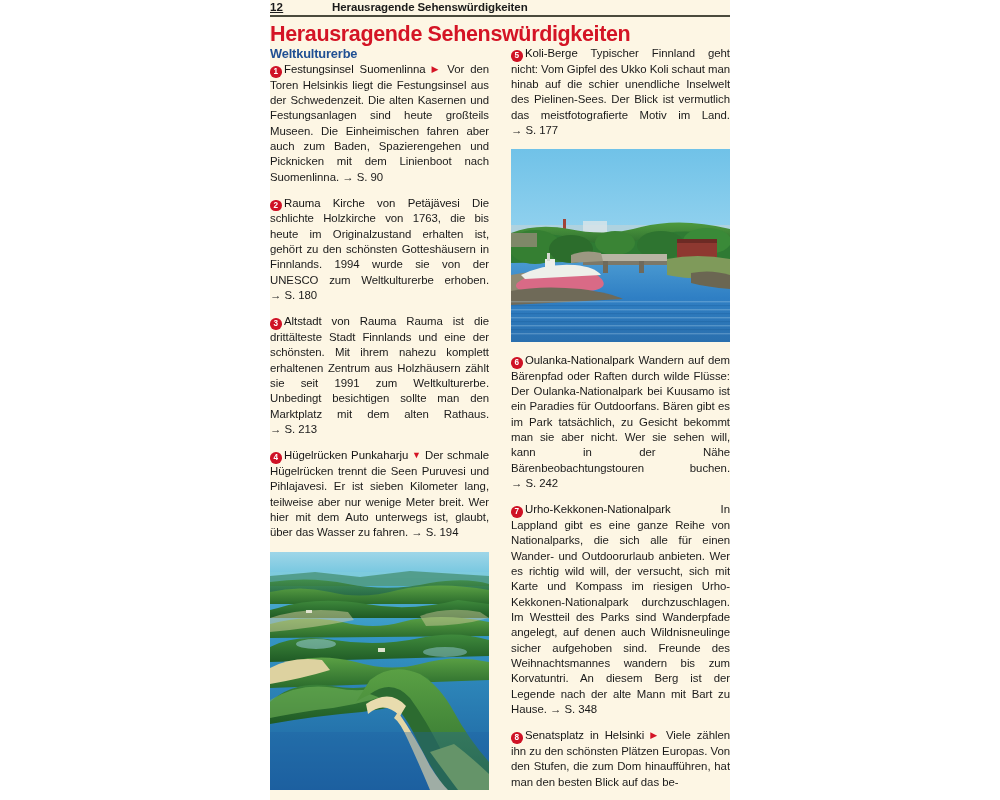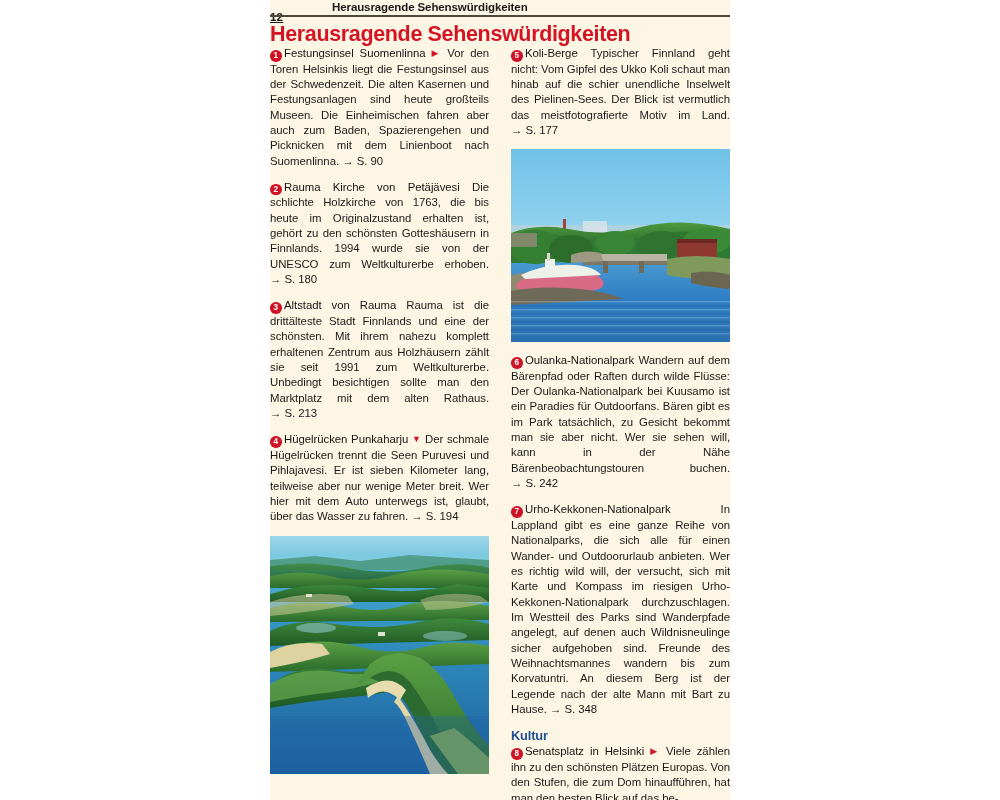--- a/index.html
+++ b/index.html
@@ -17,21 +17,21 @@
     background: #fdf6e4;
   }
   
   #header {
     position: relative;
     height: 18px;
     padding: 0;
   }
   #header .folio {
     position: absolute;
-    left: 0px; top: 11px;
+    left: 0px; top: 1px;
     font-size: 11.5px;
     font-weight: bold;
     color: #1a1a1a;
     letter-spacing: .2px;
     text-decoration: underline;
   }
   #header .running-title {
     position: absolute;
     left: 62px; top: 1px;
     font-size: 11.5px;
@@ -141,20 +141,21 @@
     <span class="running-title">Herausragende Sehenswürdigkeiten</span>
     <div class="rule"></div>
   </div>
 
   <h1 id="chapter-title">Herausragende Sehenswürdigkeiten</h1>
 
   <div id="columns">
 
     <div class="col left">
 
+      <div class="section-head">Weltkulturerbe</div>
 
       <p class="entry"><span class="badge">1</span><span class="lemma">Festungsinsel Suomenlinna</span>
         <span class="tri-right">▶</span>
         <span>Vor den Toren Helsinkis liegt die Festungsinsel aus der Schwedenzeit. Die alten Kasernen und Festungsanlagen sind heute großteils Museen. Die Einheimischen fahren aber auch zum Baden, Spazierengehen und Picknicken mit dem Linienboot nach Suomenlinna.</span>
         <span class="arrow">→ S. 90</span></p>
 
       <p class="entry"><span class="badge">2</span><span class="lemma">Rauma Kirche von Petäjävesi</span>
         <span>Die schlichte Holzkirche von 1763, die bis heute im Originalzustand erhalten ist, gehört zu den schönsten Gotteshäusern in Finnlands. 1994 wurde sie von der UNESCO zum Weltkulturerbe erhoben.</span>
         <span class="arrow">→ S. 180</span></p>
 
@@ -289,21 +290,20 @@
       </figure>
 
       <p class="entry"><span class="badge">6</span><span class="lemma">Oulanka-Nationalpark</span>
         <span>Wandern auf dem Bärenpfad oder Raften durch wilde Flüsse: Der Oulanka-Nationalpark bei Kuusamo ist ein Paradies für Outdoorfans. Bären gibt es im Park tatsächlich, zu Gesicht bekommt man sie aber nicht. Wer sie sehen will, kann in der Nähe Bärenbeobachtungstouren buchen.</span>
         <span class="arrow">→ S. 242</span></p>
 
       <p class="entry"><span class="badge">7</span><span class="lemma">Urho-Kekkonen-Nationalpark</span>
         <span>In Lappland gibt es eine ganze Reihe von Nationalparks, die sich alle für einen Wander- und Outdoorurlaub anbieten. Wer es richtig wild will, der versucht, sich mit Karte und Kompass im riesigen Urho-Kekkonen-Nationalpark durchzuschlagen. Im Westteil des Parks sind Wanderpfade angelegt, auf denen auch Wildnisneulinge sicher aufgehoben sind. Freunde des Weihnachtsmannes wandern bis zum Korvatuntri. An diesem Berg ist der Legende nach der alte Mann mit Bart zu Hause.</span>
         <span class="arrow">→ S. 348</span></p>
 
-      <div class="section-head">Kultur</div>
 
       <p class="entry"><span class="badge">8</span><span class="lemma">Senatsplatz in Helsinki</span>
         <span class="tri-right">▶</span>
         <span>Viele zählen ihn zu den schönsten Plätzen Europas. Von den Stufen, die zum Dom hinaufführen, hat man den besten Blick auf das be-</span></p>
 
     </div>
   </div>
 </div>
 
 </body></html>

